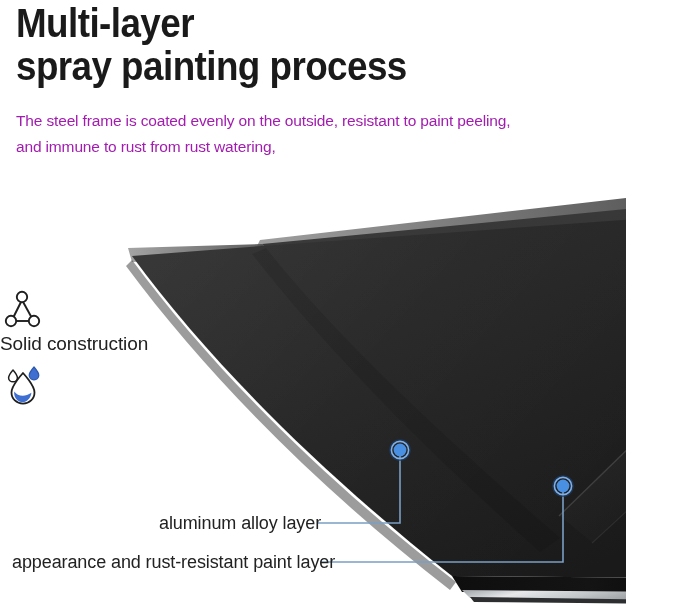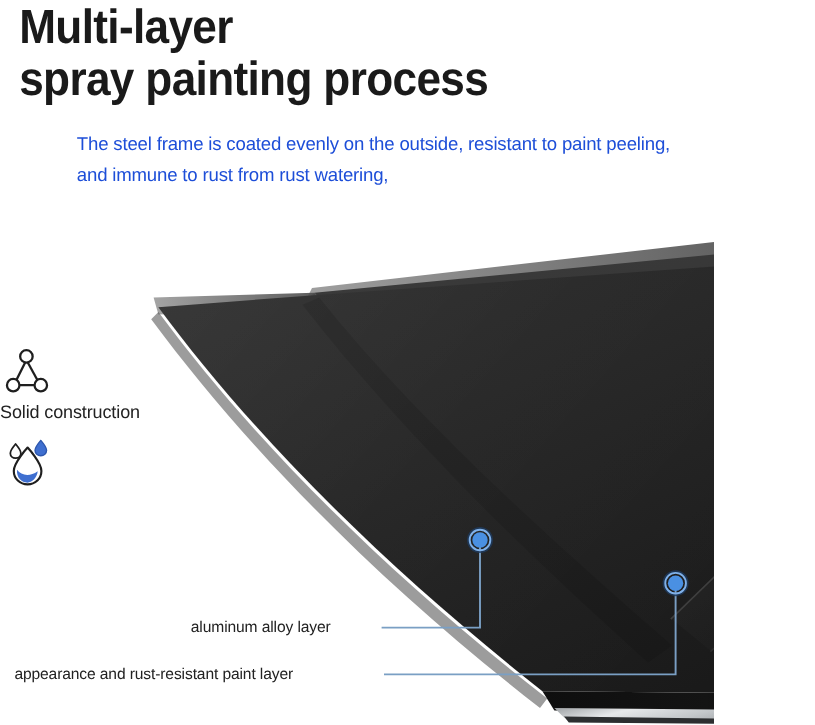--- a/index.html
+++ b/index.html
@@ -10,20 +10,21 @@
   body {
     font-family: "Liberation Sans", "DejaVu Sans", sans-serif;
     -webkit-font-smoothing: antialiased;
   }
   #page {
     position: relative;
     width: 595px;
     height: 604px;
     background: #ffffff;
     overflow: hidden;
+    padding-left: 31px;
   }
 
   
   #headline {
     position: absolute;
     left: 16px;
     top: 2px;
     width: 640px;
   }
   .headline-line {
@@ -43,24 +44,23 @@
   #subcopy {
     position: absolute;
     left: 16px;
     top: 108px;
     width: 640px;
   }
   .subcopy-line {
     display: block;
     font-size: 15.5px;
     line-height: 26px;
-    color: #1d4ed8;
+    color: #a21caf;
     white-space: nowrap;
     letter-spacing: -0.15px;
-    margin-left: 48px;
   }
 
   
   #product-illustration {
     position: absolute;
     left: 0;
     top: 186px;
     width: 679px;
     height: 418px;
   }
@@ -75,21 +75,21 @@
   #feature-solid { top: 288px; }
   #feature-waterproof { top: 365px; }
 
   .feature-icon {
     display: block;
     height: 44px;
     width: 46px;
   }
   .feature-label {
     display: block;
-    font-size: 15px;
+    font-size: 19px;
     line-height: 18px;
     color: #222222;
     letter-spacing: -0.1px;
     margin-top: 3px;
     margin-left: -4px;
     white-space: nowrap;
   }
 
   
   #callout-layer {
@@ -97,21 +97,21 @@
     left: 0;
     top: 0;
     width: 679px;
     height: 604px;
     pointer-events: none;
   }
   #callout-layer svg { display: block; }
 
   .callout-text {
     position: absolute;
-    font-size: 13px;
+    font-size: 18px;
     line-height: 18px;
     color: #222222;
     letter-spacing: -0.1px;
     white-space: nowrap;
   }
   #callout-text-aluminum {
     left: 159px;
     top: 514px;
   }
   #callout-text-paint {

